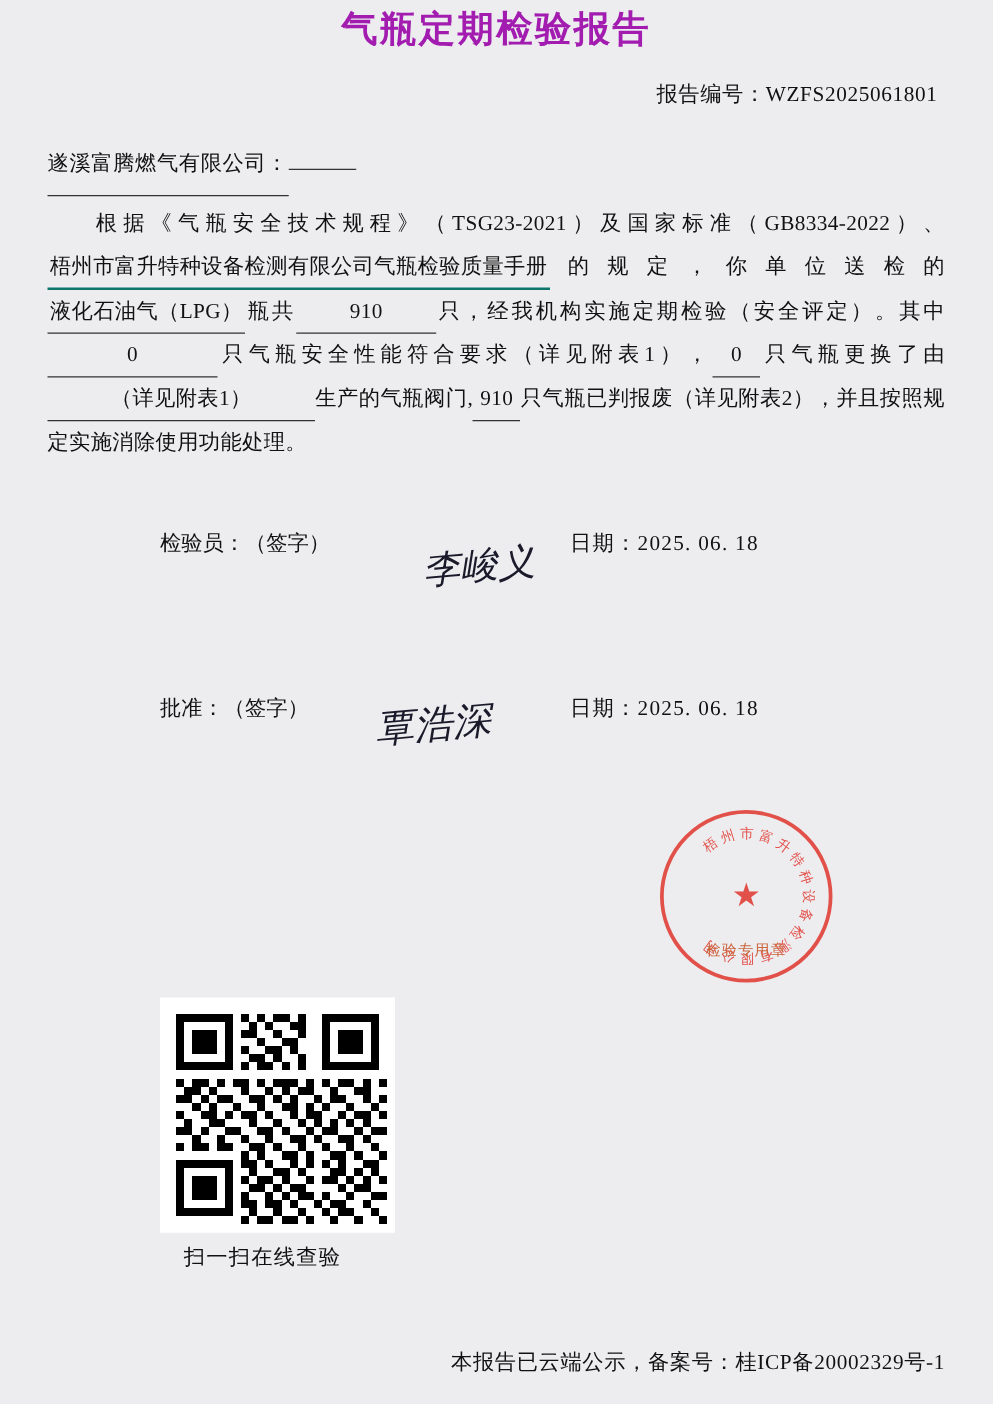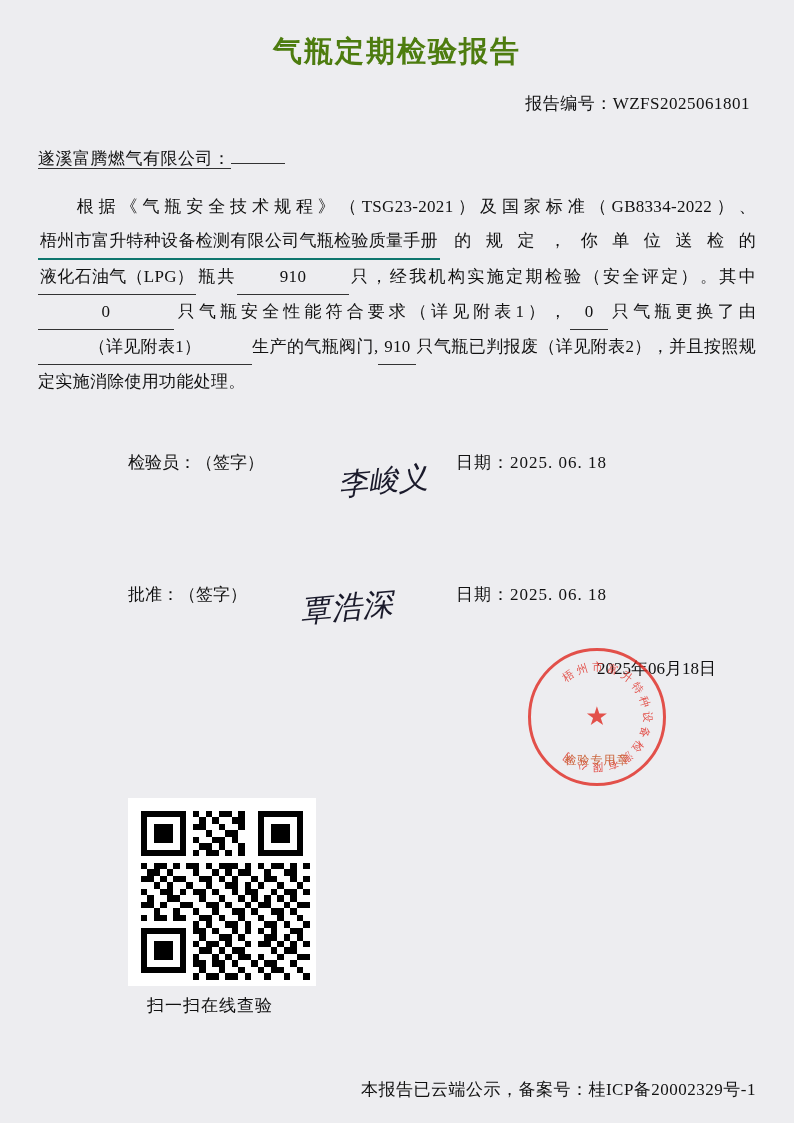--- a/index.html
+++ b/index.html
@@ -21,38 +21,38 @@
     height: 1123px;
     box-sizing: border-box;
     padding: 0 38px;
   }
   .doc-title {
     text-align: center;
     font-family: Liberation Mono, monospace;
     font-weight: bold;
     font-size: 29px;
     letter-spacing: 2px;
-    padding-top: 32px;
-    color: #4d7c0f;
+    padding-top: 4px;
+    color: #a21caf;
   }
   .report-no {
     text-align: right;
     font-size: 17px;
     margin-top: 20px;
     padding-right: 6px;
     letter-spacing: 0.5px;
   }
   .addressee {
     margin-top: 32px;
     font-size: 17px;
     letter-spacing: 0.5px;
   }
   .addressee .name {
     border-bottom: 1px solid #333;
-    padding-bottom: 0;
+    padding-bottom: 16px;
   }
   .addressee .tail {
     display: inline-block;
     width: 54px;
     border-bottom: 1px solid #333;
   }
   .body-text {
     margin-top: 20px;
     font-size: 17px;
     line-height: 34px;
@@ -222,21 +222,20 @@
     <span class="date"><span>日期：</span><span>2025. 06. 18</span></span>
   </div>
 
   <div class="sig-block approve-block">
     <span class="label">批准：（签字）</span>
     <span class="signature sig2">覃浩深</span>
     <span class="date"><span>日期：</span><span>2025. 06. 18</span></span>
   </div>
 
   <div class="org-lines">
-    <div>2025年06月18日</div>
   </div>
 
   <div class="stamp">
     <div class="ring-text" id="seal-ring">
         <span style="transform: rotate(-125deg) translate(50px, 0px) rotate(90deg) translate(-50%, -50%);">梧</span>
         <span style="transform: rotate(-107.143deg) translate(50px, 0px) rotate(90deg) translate(-50%, -50%);">州</span>
         <span style="transform: rotate(-89.2857deg) translate(50px, 0px) rotate(90deg) translate(-50%, -50%);">市</span>
         <span style="transform: rotate(-71.4286deg) translate(50px, 0px) rotate(90deg) translate(-50%, -50%);">富</span>
         <span style="transform: rotate(-53.5714deg) translate(50px, 0px) rotate(90deg) translate(-50%, -50%);">升</span>
         <span style="transform: rotate(-35.7143deg) translate(50px, 0px) rotate(90deg) translate(-50%, -50%);">特</span>

